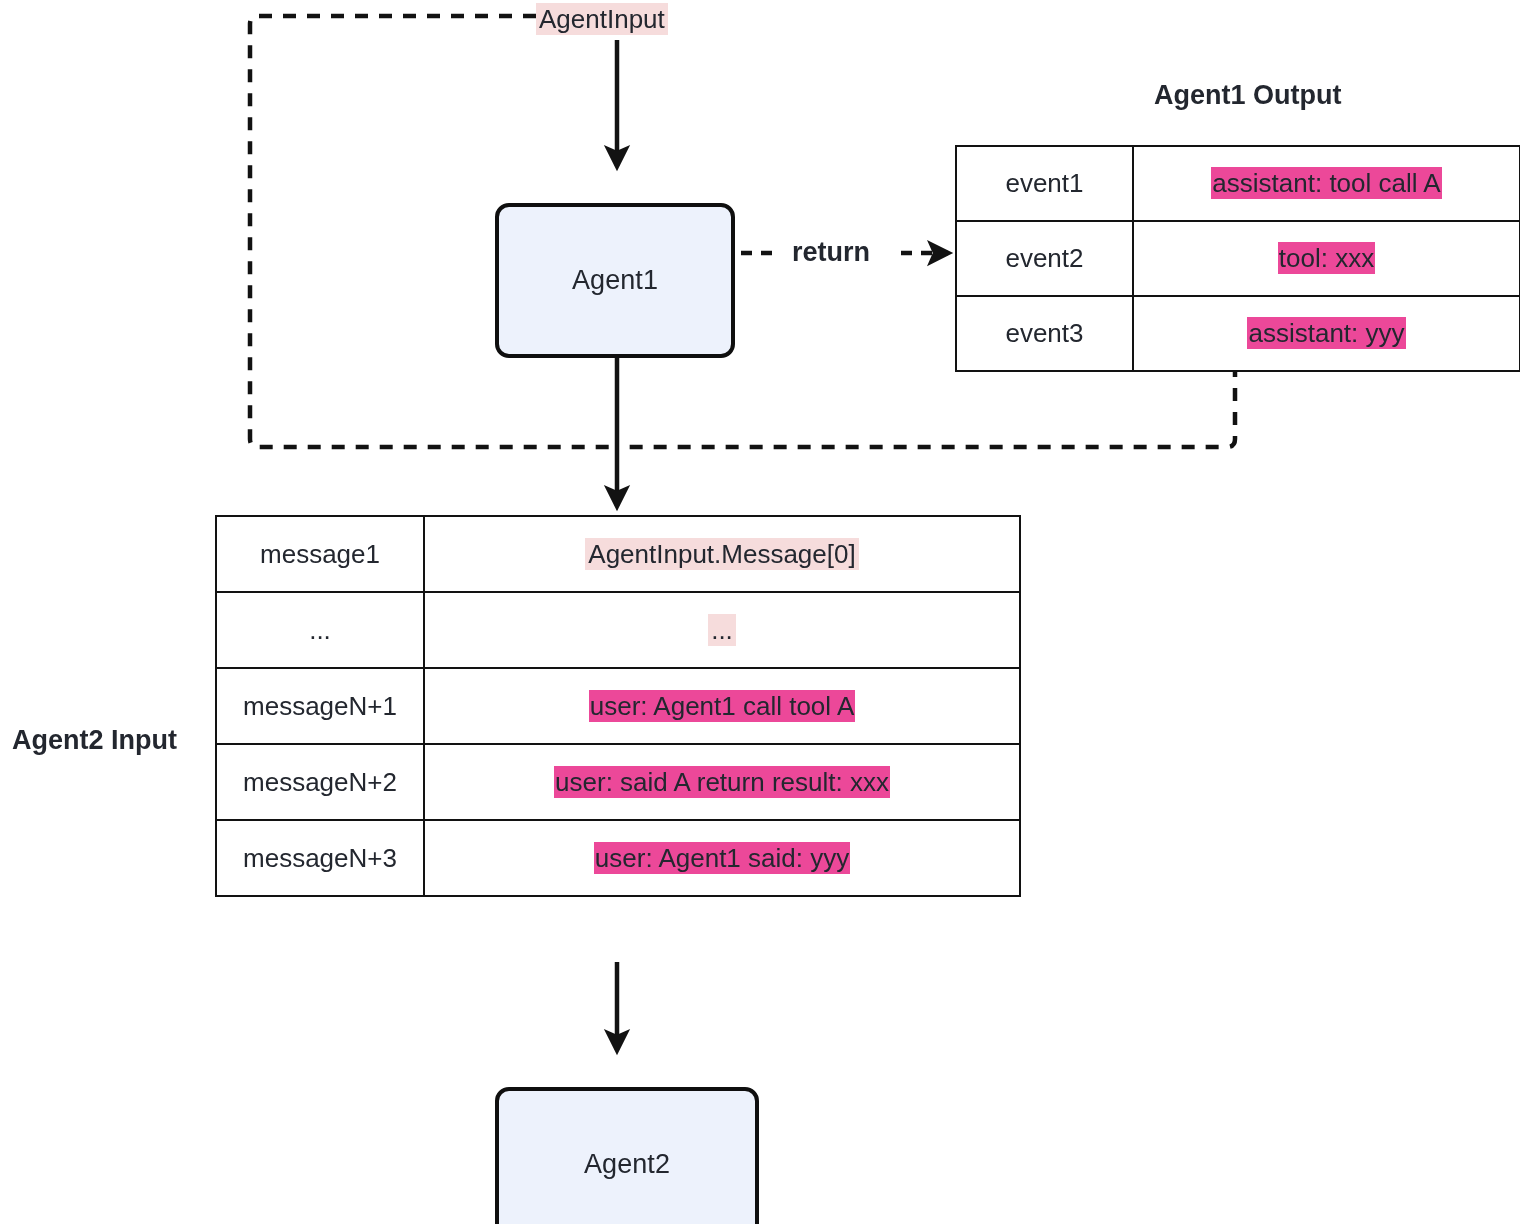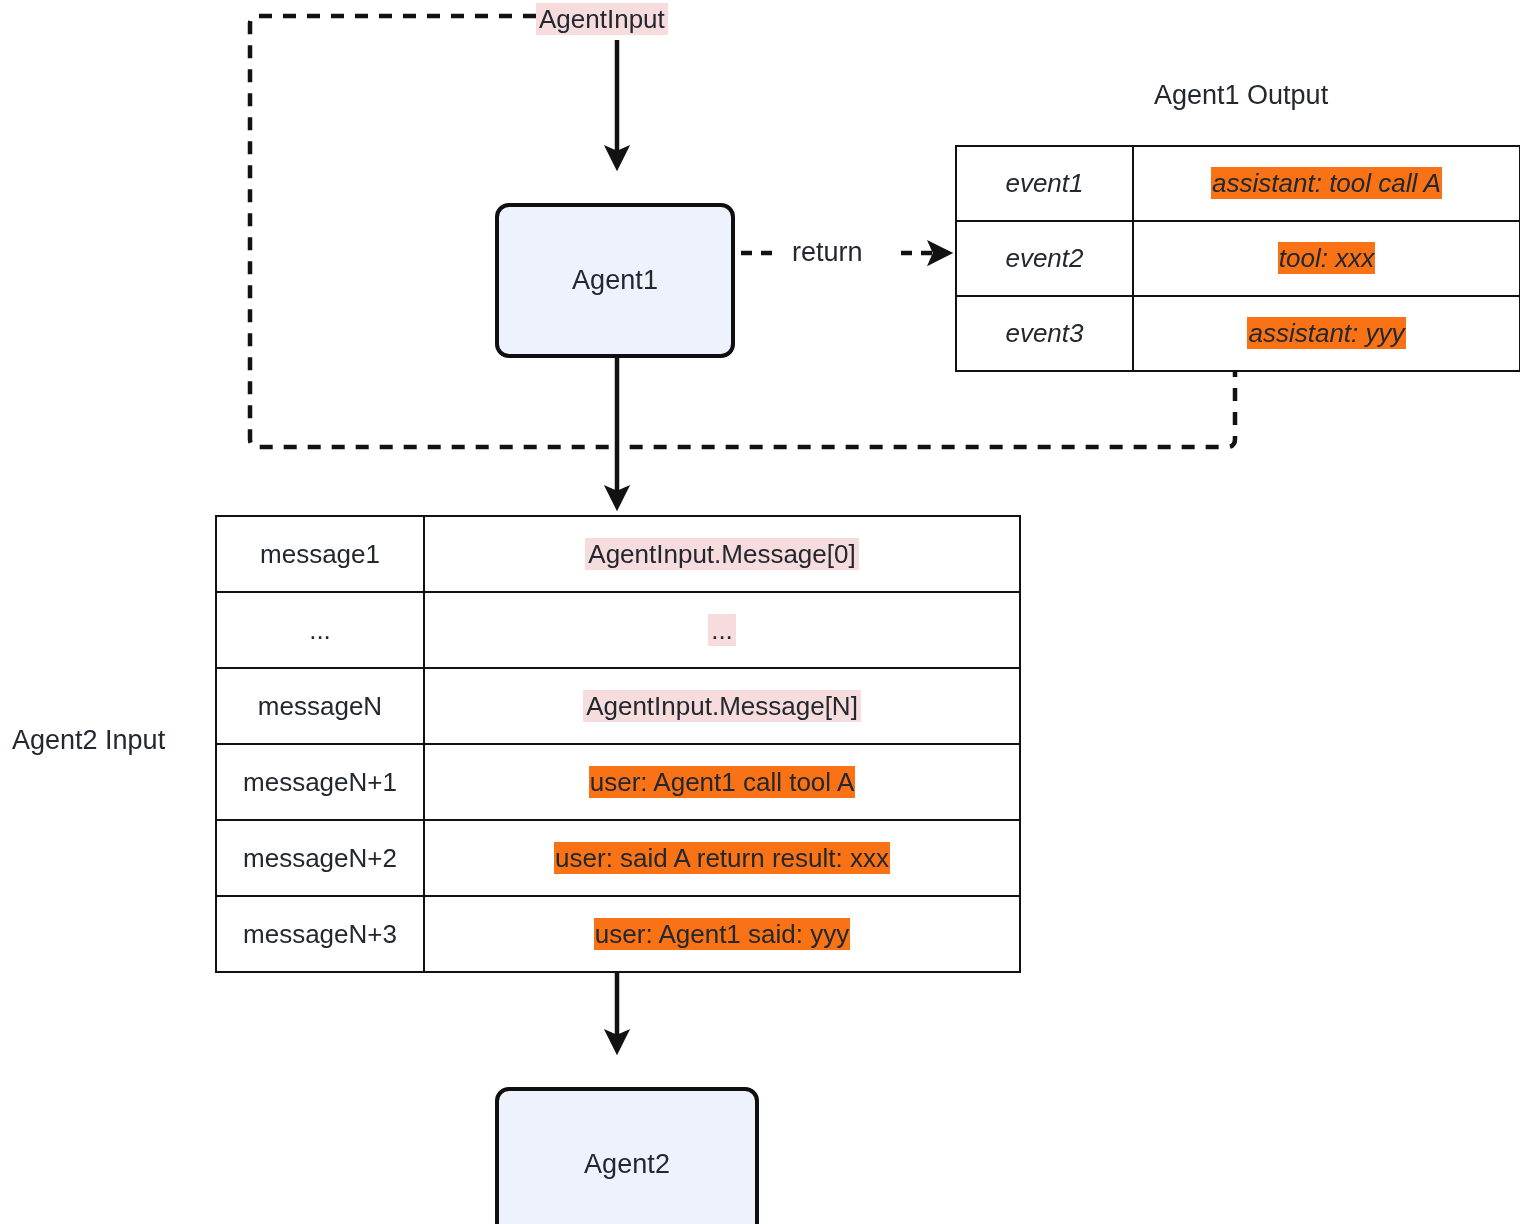--- a/index.html
+++ b/index.html
@@ -51,41 +51,42 @@
   #agent1-box { left: 495px; top: 175px; width: 240px; height: 155px; }
   #agent2-box { left: 495px; top: 1059px; width: 264px; height: 155px; }
 
   
   .hl-pink {
     background: #f6dcdc;
     padding: 1px 3px;
     white-space: nowrap;
   }
   .hl-cream {
-    background: #f97316;
+    background: #ec4899;
     padding: 1px 1px;
     white-space: nowrap;
   }
 
   
   #agent-input-label {
     position: absolute;
     left: 536px;
     top: 0px;
     font-size: 26px;
     line-height: 38px;
     color: #23272f;
   }
 
   
   .plain-label {
     position: absolute;
     font-size: 27px;
     color: #23272f;
     white-space: nowrap;
+    font-weight: bold;
   }
   #agent1-output-title { left: 1154px; top: 80px; }
   #agent2-input-label  { left: 12px;   top: 725px; }
   #output-edge-label   { left: 792px; top: 237px; }
 
   
   .data-table {
     position: absolute;
     border-collapse: collapse;
     table-layout: fixed;
@@ -93,21 +94,21 @@
   }
   .data-table td {
     border: 2px solid #121212;
     font-size: 26px;
     color: #23272f;
     text-align: center;
     vertical-align: middle;
     padding: 0;
     white-space: nowrap;
   }
-  #agent1-output-table { left: 955px; top: 145px; width: 560px; font-style: italic; }
+  #agent1-output-table { left: 955px; top: 145px; width: 560px; }
   #agent1-output-table td.key { width: 175px; height: 73px; }
   #agent1-output-table td.val { width: 385px; height: 73px; }
 
   #agent2-input-table { left: 215px; top: 515px; width: 800px; }
   #agent2-input-table td.key { width: 206px; height: 74px; }
   #agent2-input-table td.val { width: 594px; height: 74px; }
 </style>
 </head>
 <body>
 
@@ -182,26 +183,20 @@
           <span class="hl-pink">AgentInput.Message[0]</span>
         </td>
       </tr>
       <tr>
         <td class="key">...</td>
         <td class="val">
           <span class="hl-pink">...</span>
         </td>
       </tr>
       <tr>
-        <td class="key">messageN</td>
-        <td class="val">
-          <span class="hl-pink">AgentInput.Message[N]</span>
-        </td>
-      </tr>
-      <tr>
         <td class="key">messageN+1</td>
         <td class="val">
           <span class="hl-cream">user: Agent1 call tool A</span>
         </td>
       </tr>
       <tr>
         <td class="key">messageN+2</td>
         <td class="val">
           <span class="hl-cream">user: said A return result: xxx</span>
         </td>

